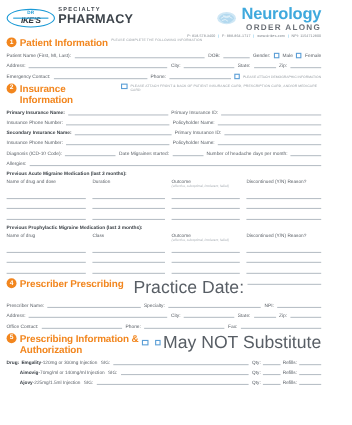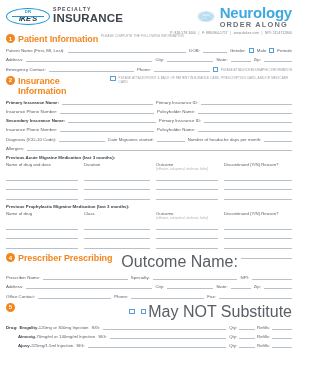--- a/index.html
+++ b/index.html
@@ -22,21 +22,21 @@
   }
   .logo-dr { font-size: 4.2px; font-weight: bold; color: #1b9ad6; letter-spacing: .3px; }
   .logo-ikes { font-size: 7.4px; font-weight: bold; color: #2b3137; font-style: italic; letter-spacing: -.2px; }
   .logo-oval::after {
     content:""; position:absolute; left:5px; right:5px; top:7.5px; height:1px; background:#1b9ad6;
   }
   .brand-text { line-height: 1; }
   .brand-specialty { font-size: 5.2px; font-weight: bold; letter-spacing: 1.1px; color: #4a4f55; }
   .brand-pharmacy { font-size: 11.5px; font-weight: bold; letter-spacing: .2px; color: #3d444b; margin-top: 1px; }
 
-  .header-right { text-align: left; padding-top: 1px; }
+  .header-right { text-align: right; padding-top: 1px; }
   .neuro-row { display: flex; align-items: center; justify-content: flex-end; gap: 4px; }
   .brain-icon { width: 20px; height: 15px; flex: none; }
   .neuro-title { font-size: 15px; font-weight: bold; color: #3fa9dd; line-height: 1; letter-spacing: -.2px; }
   .neuro-sub { font-size: 7.4px; font-weight: bold; color: #6b7077; letter-spacing: 1.2px; line-height: 1; margin-top: 1px; }
   .contact-line {
     font-size: 3.3px; color: #7d838a; letter-spacing: .1px; margin-top: 2.5px; white-space: nowrap;
   }
   .contact-sep { color: #3fa9dd; margin: 0 1.5px; }
 
   
@@ -89,21 +89,21 @@
 <div class="page">
 
   <div class="header">
     <div class="logo-block">
       <div class="logo-oval">
         <span class="logo-dr">DR</span>
         <span class="logo-ikes">IKE'S</span>
       </div>
       <div class="brand-text">
         <div class="brand-specialty">SPECIALTY</div>
-        <div class="brand-pharmacy">INSURANCE</div>
+        <div class="brand-pharmacy">PHARMACY</div>
       </div>
     </div>
 
     <div class="header-right">
       <div class="neuro-row">
         <svg class="brain-icon" viewBox="0 0 40 30">
           <ellipse cx="20" cy="15" rx="17" ry="11" fill="#cfe7f5"></ellipse>
           <path d="M6 15 Q11 7 20 7 Q29 7 34 15 Q29 24 20 24 Q11 24 6 15Z" fill="#b3d9ef"></path>
           <path d="M10 15 Q15 10 20 14 Q25 10 30 15 M12 19 Q18 15 22 20 M14 11 Q20 13 26 11" stroke="#ffffff" stroke-width="1.1" fill="none" stroke-linecap="round"></path>
         </svg>
@@ -270,21 +270,21 @@
       <span class="tcell t1"></span>
       <span class="tcell t2"></span>
       <span class="tcell t3"></span>
       <span class="tcell t4"></span>
     </div>
   </div>
 
   <div class="sec-head">
     <div class="sec-num">4</div>
     <div class="sec-title">Prescriber Prescribing</div>
-    <span class="lbl" style="margin-left:6px">Outcome Name:</span>
+    <span class="lbl" style="margin-left:6px">Practice Date:</span>
     <span class="line"></span>
   </div>
 
   <div class="row">
     <span class="lbl">Prescriber Name:</span>
     <span class="line"></span>
     <span class="lbl">Specialty:</span>
     <span class="line"></span>
     <span class="lbl">NPI:</span>
     <span class="line-fixed w40"></span>
@@ -305,20 +305,21 @@
     <span class="lbl">Office Contact:</span>
     <span class="line"></span>
     <span class="lbl">Phone:</span>
     <span class="line"></span>
     <span class="lbl">Fax:</span>
     <span class="line"></span>
   </div>
 
   <div class="sec-head">
     <div class="sec-num">5</div>
+    <div class="sec-title">Prescribing Information &amp; Authorization</div>
     <div class="sec-check" style="margin-left:auto">
       <span class="cbox-lg"></span>
       <span class="cbox-lg" style="margin-left:4px"></span>
       <span class="lbl">May NOT Substitute</span>
     </div>
   </div>
 
   <div class="drug-row">
     <span class="drug-name">Drug:</span>
     <span class="drug-name" style="margin-left:2px">Emgality</span>

